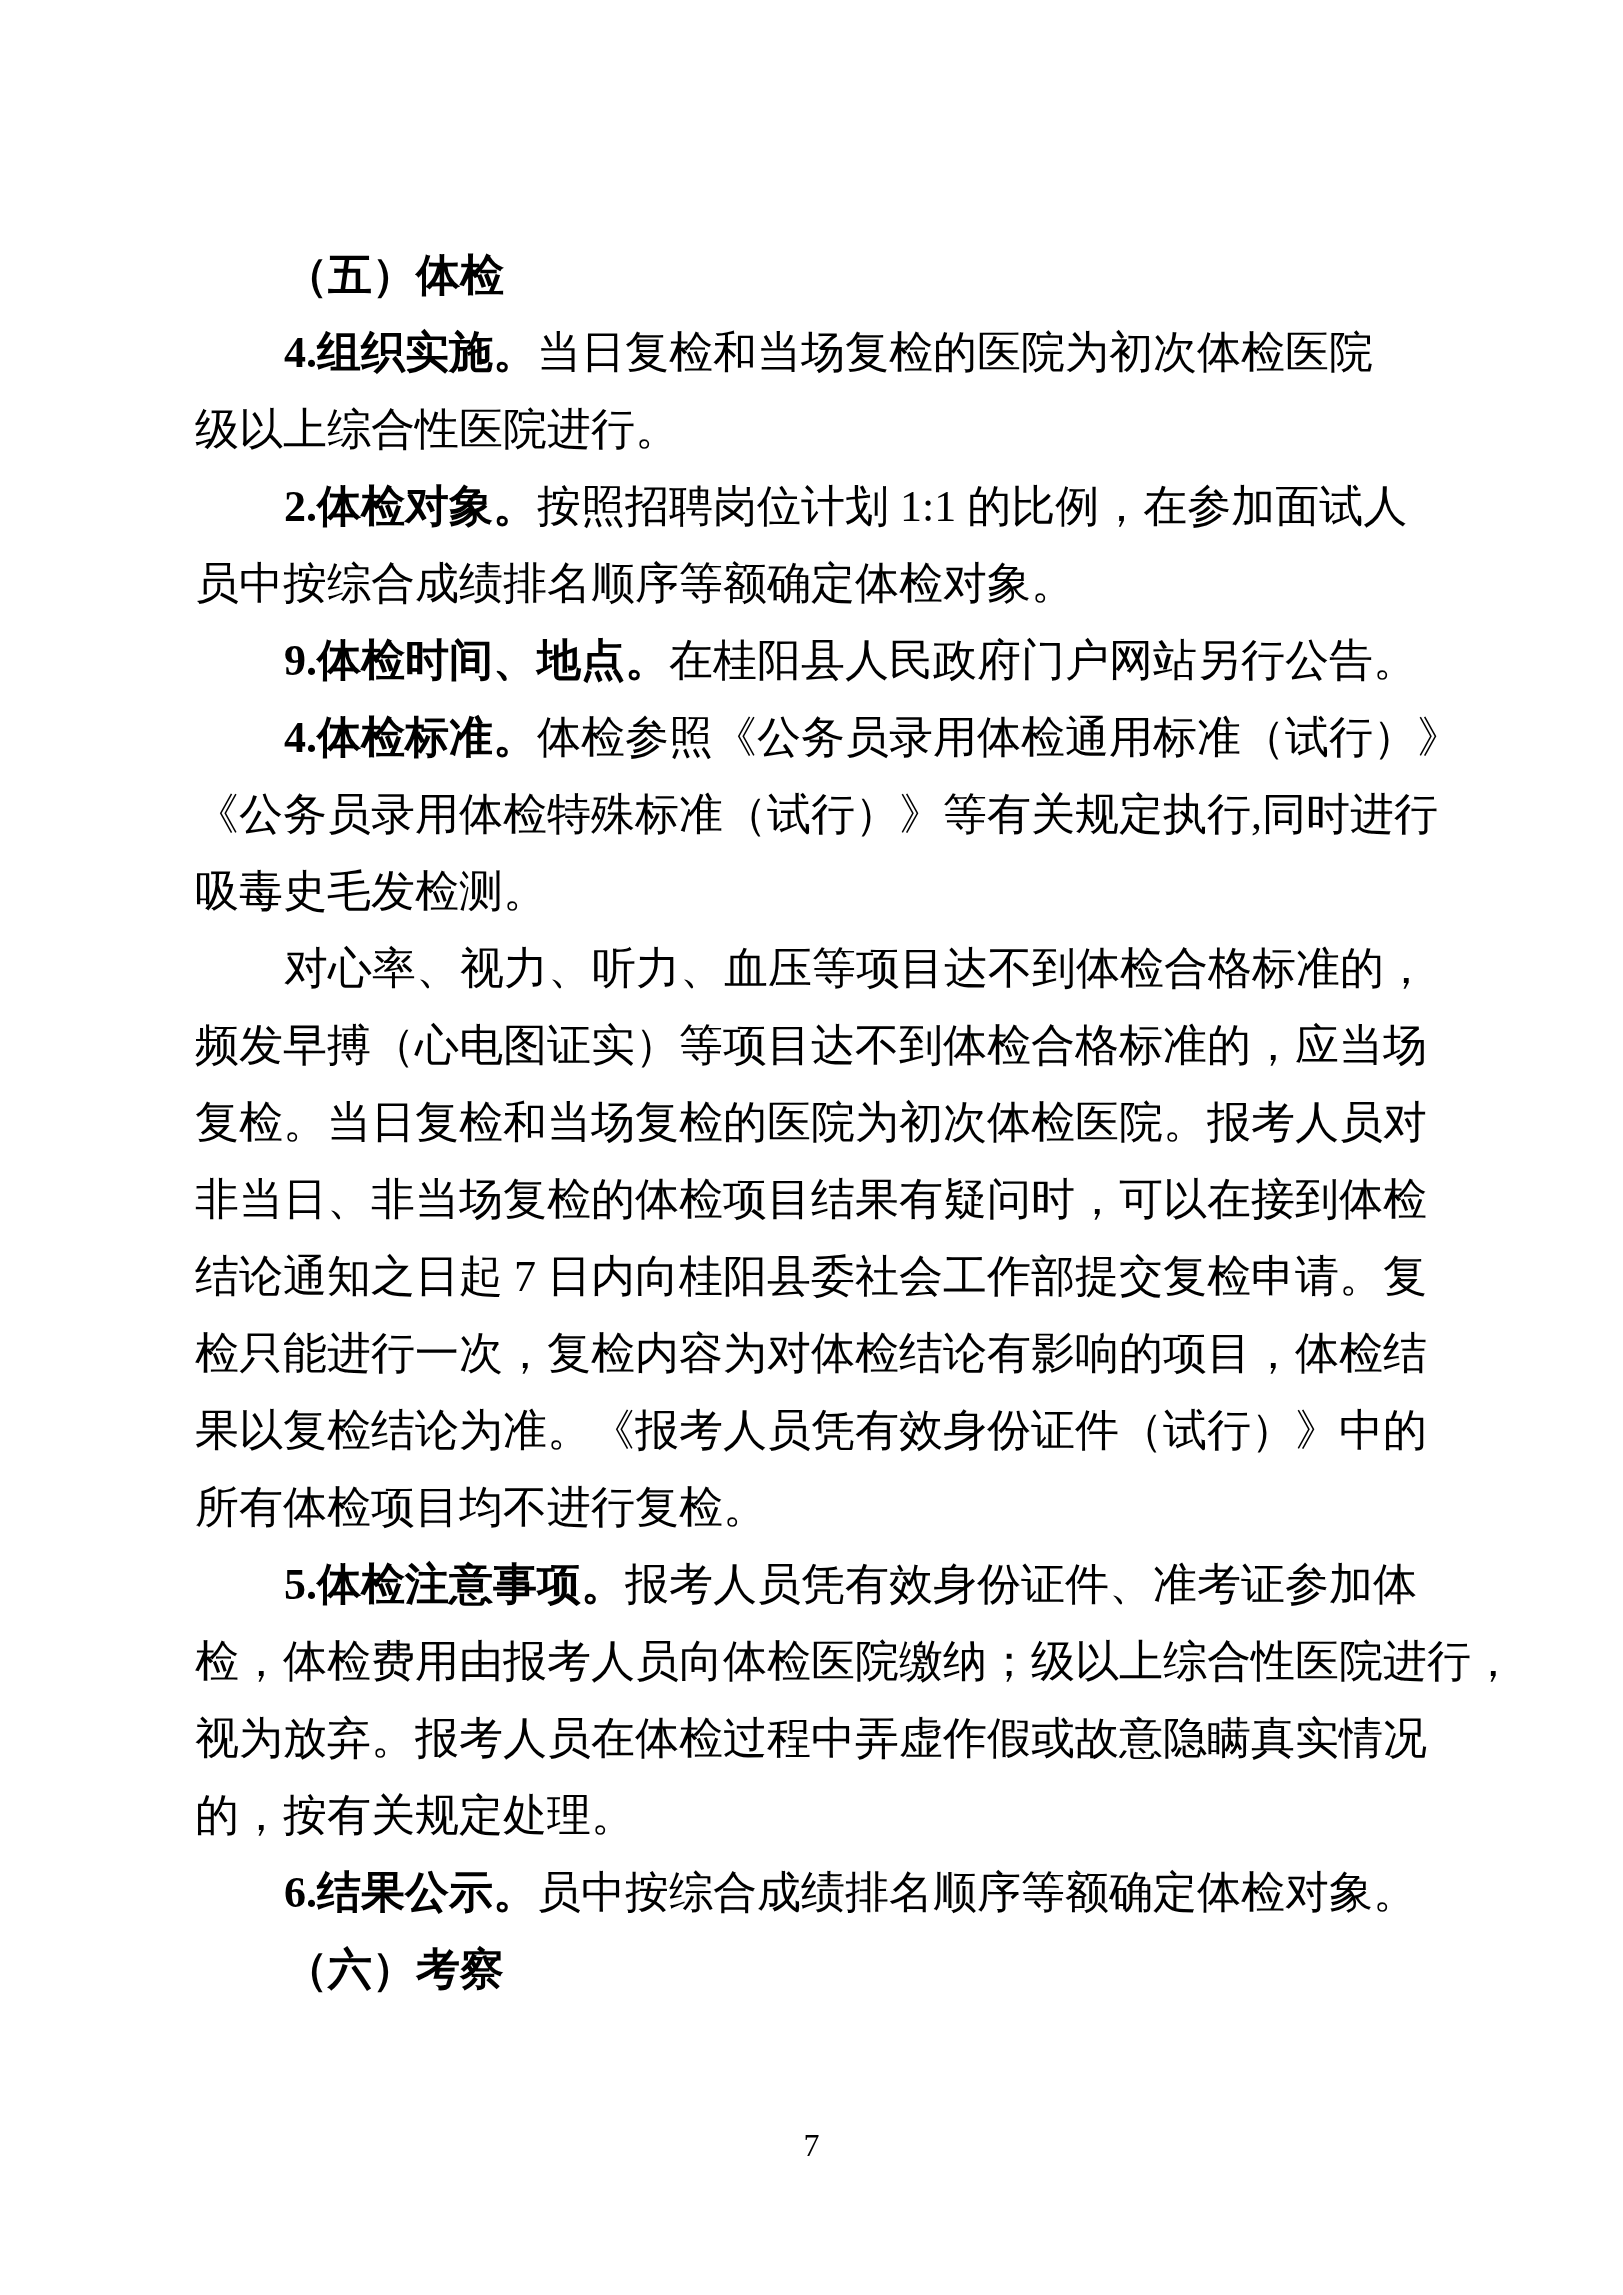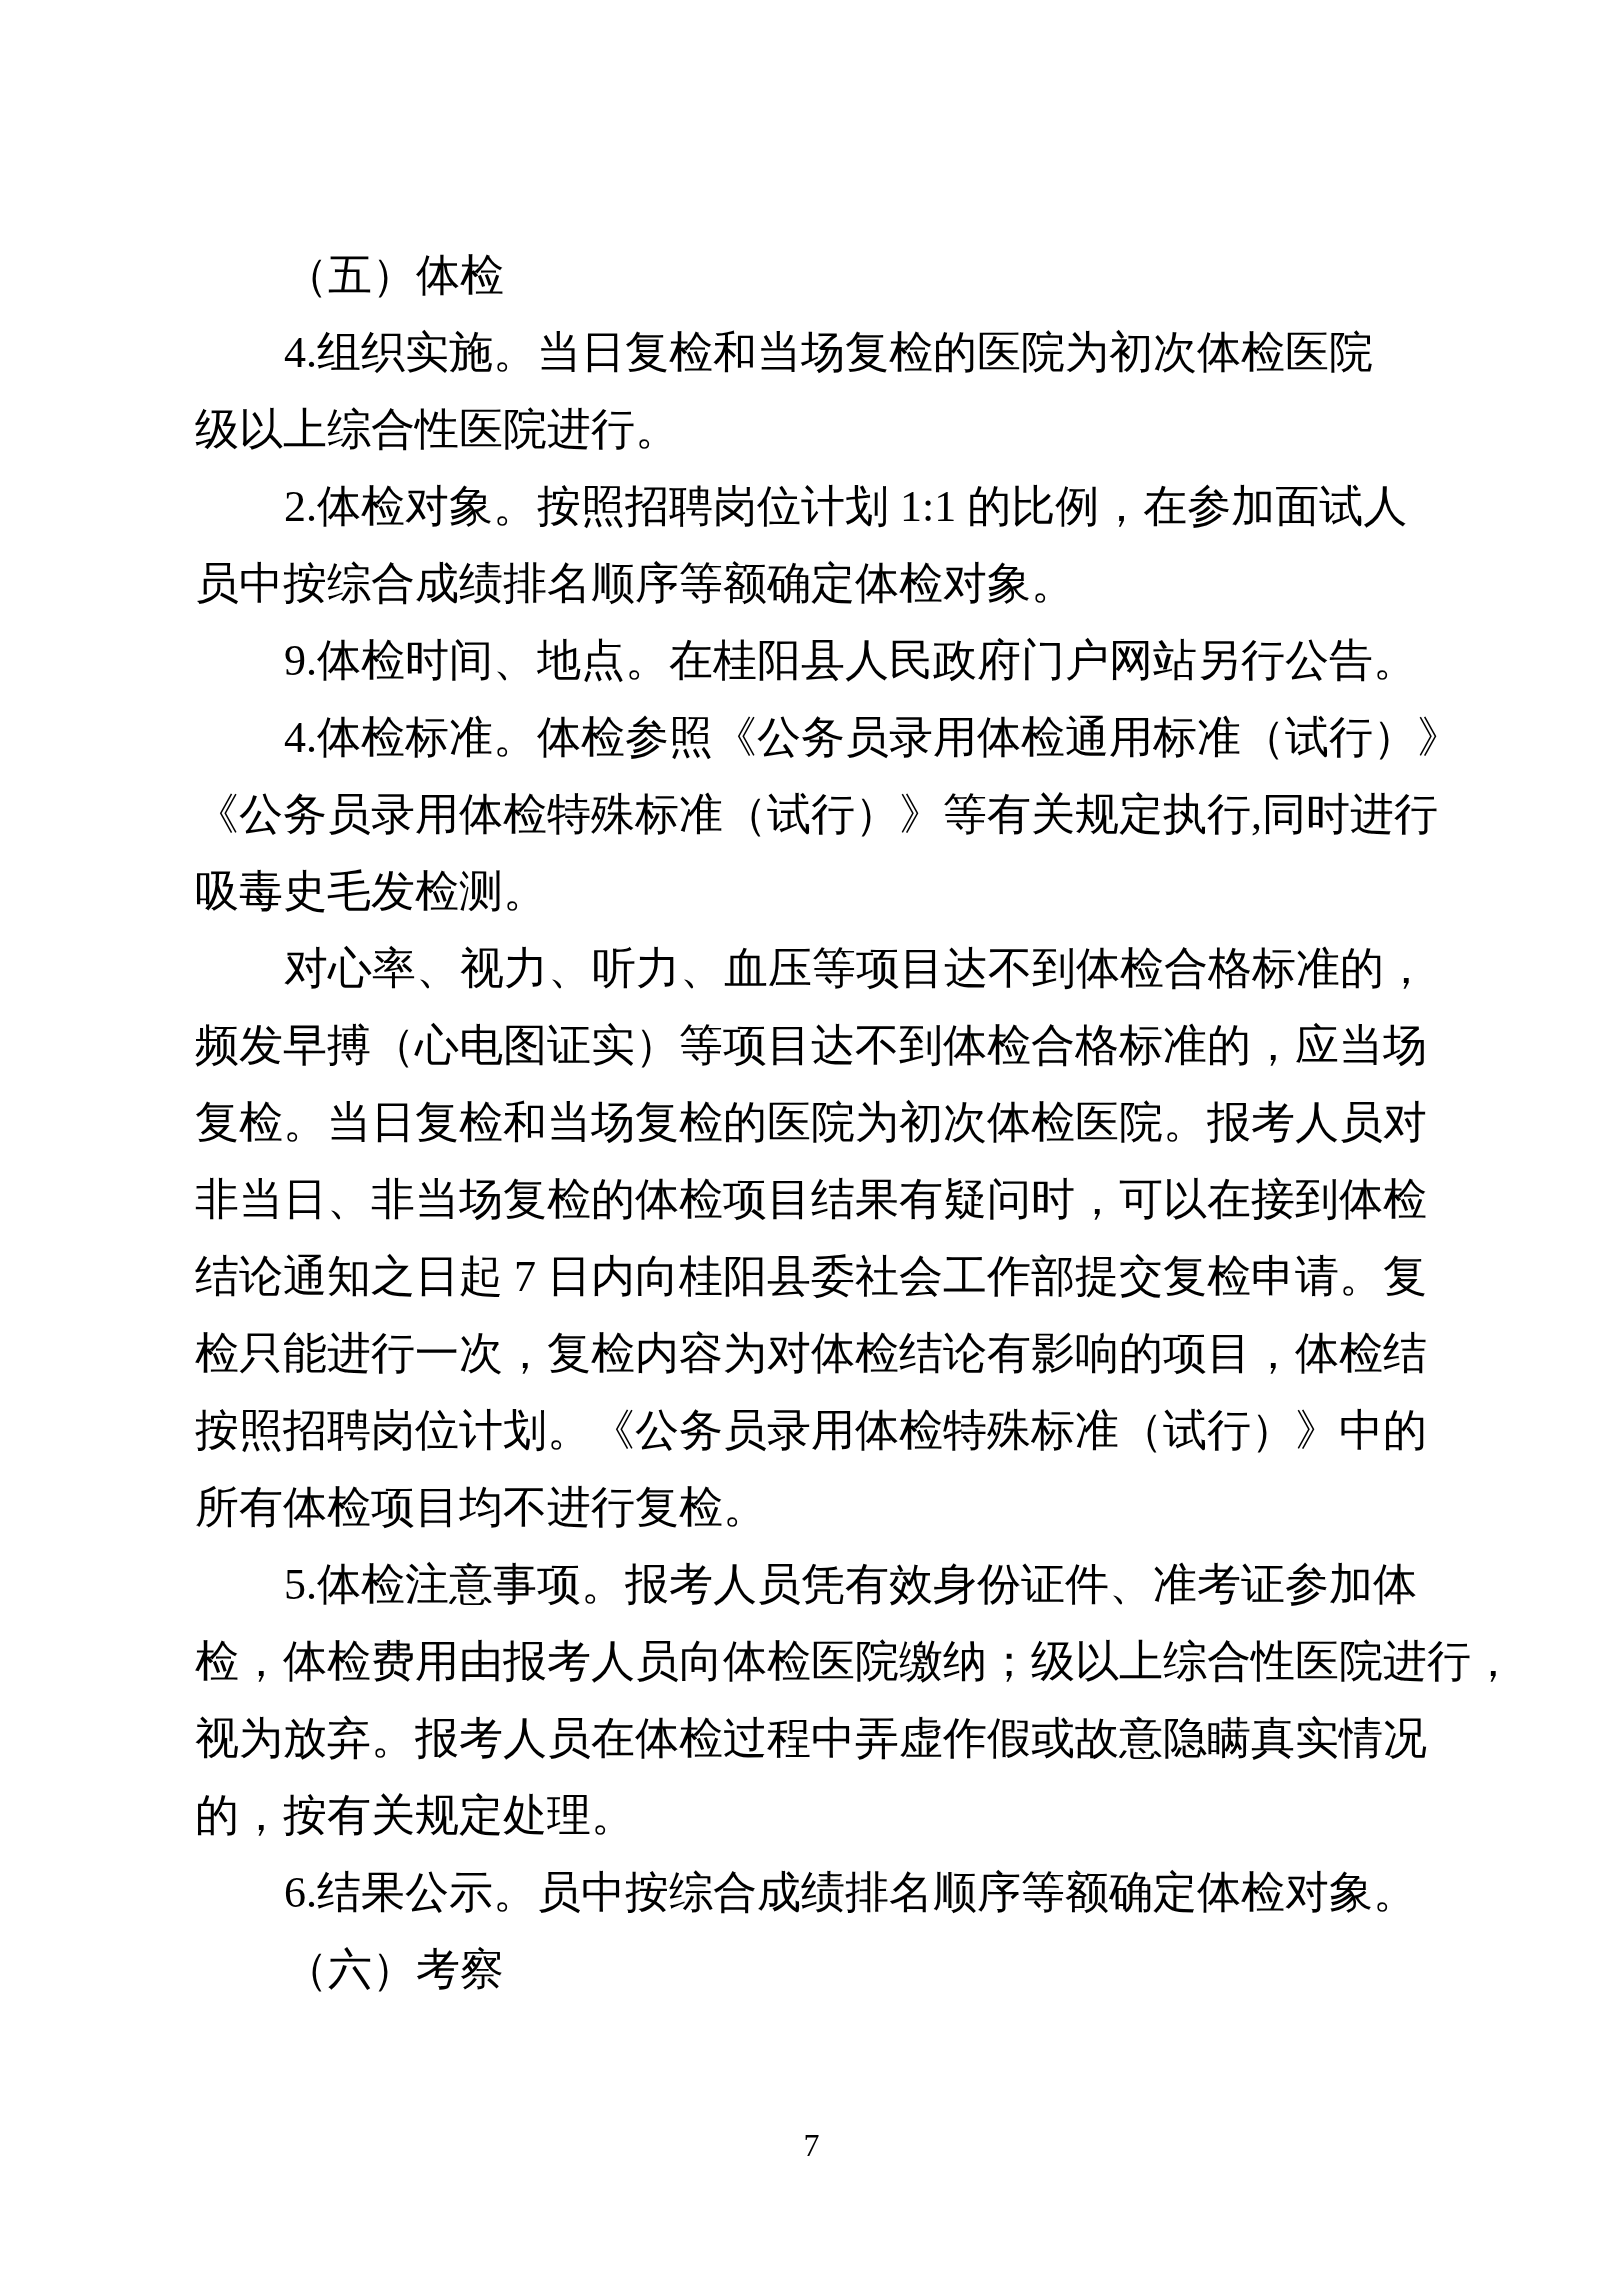--- a/index.html
+++ b/index.html
@@ -26,21 +26,21 @@
       height: 77px;
       line-height: 77px;
       font-size: 44px;
       white-space: pre;
       letter-spacing: 0px;
     }
     .line.indent {
       padding-left: 89px;
     }
     .seg-bold {
-      font-weight: normal;
+      font-weight: bold;
     }
     .page-number {
       position: absolute;
       left: 0;
       top: 2122px;
       width: 100%;
       text-align: center;
       font-size: 32px;
       line-height: 46px;
       font-family: "Liberation Serif", "DejaVu Serif", serif;
@@ -59,21 +59,21 @@
       <div class="line indent"><span class="seg-bold">9.体检时间、地点。</span><span>在桂阳县人民政府门户网站另行公告。</span></div>
       <div class="line indent"><span class="seg-bold">4.体检标准。</span><span>体检参照《公务员录用体检通用标准（试行）》</span></div>
       <div class="line"><span>《公务员录用体检特殊标准（试行）》等有关规定执行,同时进行</span></div>
       <div class="line"><span>吸毒史毛发检测。</span></div>
       <div class="line indent"><span>对心率、视力、听力、血压等项目达不到体检合格标准的，</span></div>
       <div class="line"><span>频发早搏（心电图证实）等项目达不到体检合格标准的，应当场</span></div>
       <div class="line"><span>复检。当日复检和当场复检的医院为初次体检医院。报考人员对</span></div>
       <div class="line"><span>非当日、非当场复检的体检项目结果有疑问时，可以在接到体检</span></div>
       <div class="line"><span>结论通知之日起 7 日内向桂阳县委社会工作部提交复检申请。复</span></div>
       <div class="line"><span>检只能进行一次，复检内容为对体检结论有影响的项目，体检结</span></div>
-      <div class="line"><span>按照招聘岗位计划。《公务员录用体检特殊标准（试行）》中的</span></div>
+      <div class="line"><span>果以复检结论为准。《报考人员凭有效身份证件（试行）》中的</span></div>
       <div class="line"><span>所有体检项目均不进行复检。</span></div>
       <div class="line indent"><span class="seg-bold">5.体检注意事项。</span><span>报考人员凭有效身份证件、准考证参加体</span></div>
       <div class="line"><span>检，体检费用由报考人员向体检医院缴纳；级以上综合性医院进行，</span></div>
       <div class="line"><span>视为放弃。报考人员在体检过程中弄虚作假或故意隐瞒真实情况</span></div>
       <div class="line"><span>的，按有关规定处理。</span></div>
       <div class="line indent"><span class="seg-bold">6.结果公示。</span><span>员中按综合成绩排名顺序等额确定体检对象。</span></div>
       <div class="line indent"><span class="seg-bold">（六）考察</span></div>
     </div>
   <div class="page-number">7</div>
 </div>

